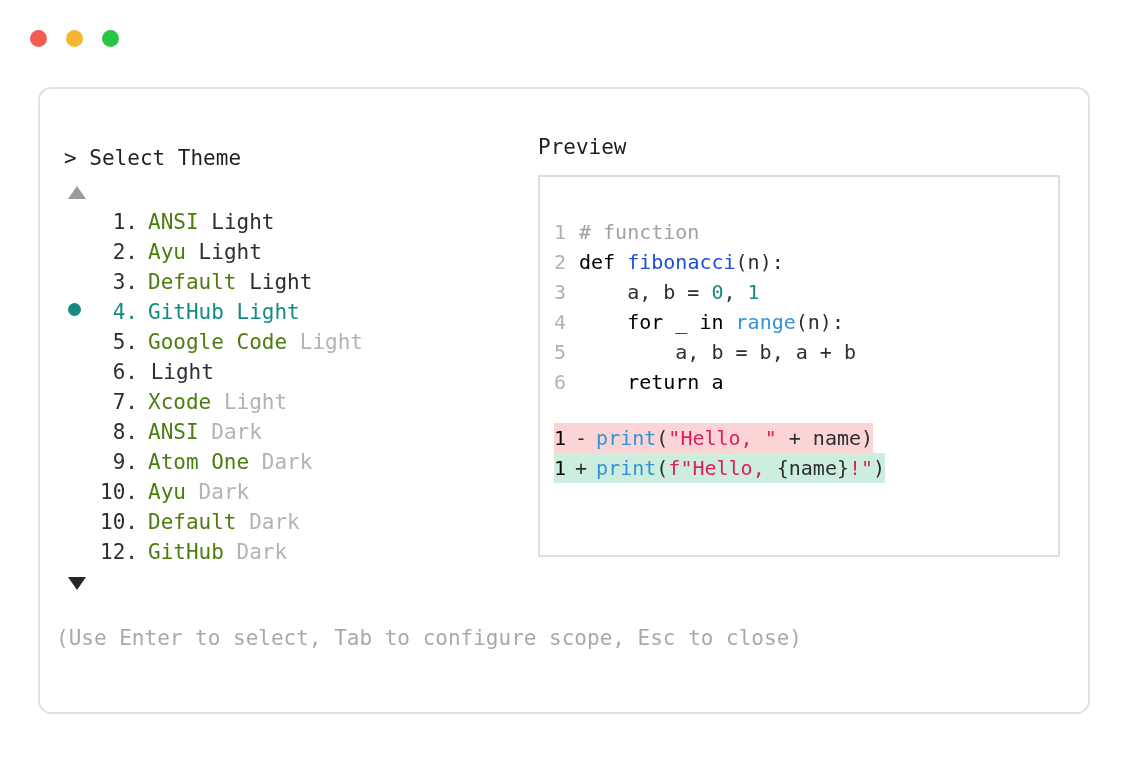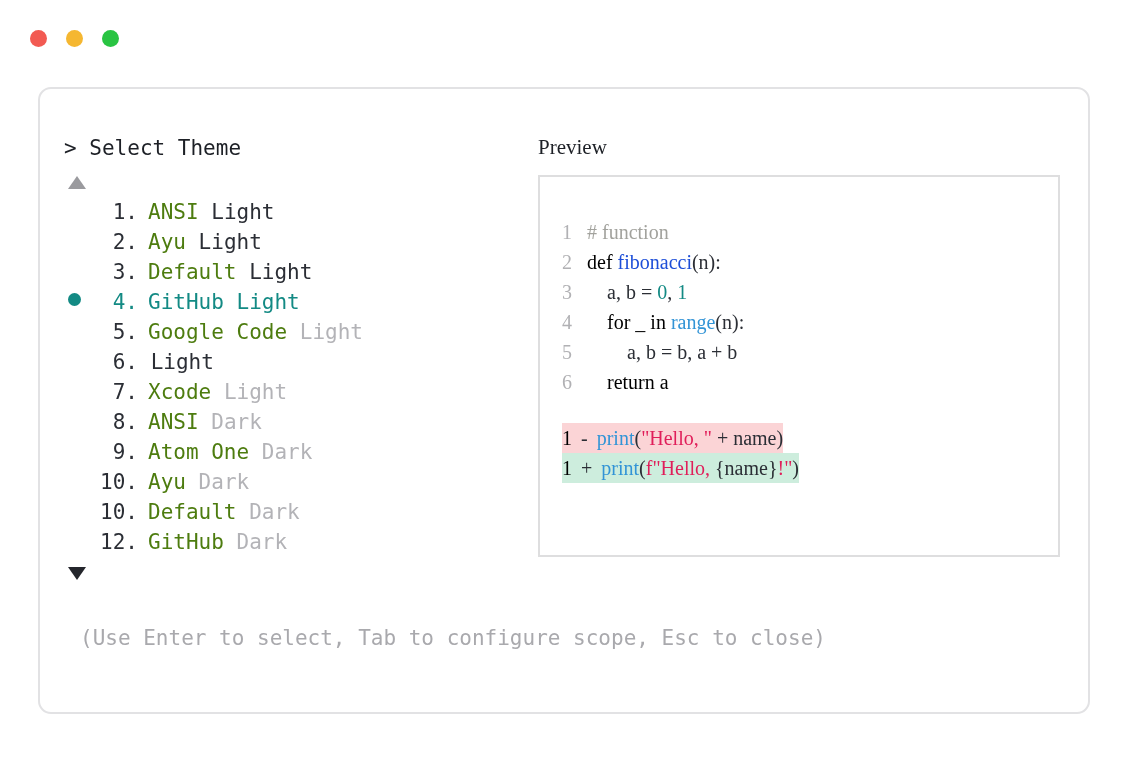--- a/index.html
+++ b/index.html
@@ -40,30 +40,29 @@
 
   
   .cols {
     position: absolute;
     left: 0; top: 0; right: 0; bottom: 0;
   }
 
   .left-col {
     position: absolute;
     left: 24px;
-    top: 45px;
+    top: 55px;
     width: 470px;
   }
 
   .right-col {
     position: absolute;
     left: 498px;
     top: 44px;
     width: 530px;
-    font-family: Liberation Serif, serif;
   }
 
   .section-title {
     font-size: 21px;
     line-height: 28px;
     color: #1d2026;
     letter-spacing: 0px;
     white-space: pre;
   }
 
@@ -133,21 +132,20 @@
     height: 382px;
     border: 2px solid #dededf;
     background: #ffffff;
     padding: 40px 0 0 0;
   }
 
   .code {
     font-size: 20px;
     line-height: 30px;
     white-space: pre;
-    padding-left: 8px;
   }
   .code-line { display: block; padding-left: 14px; }
   .code-line .ln {
     display: inline-block;
     width: 16px;
     color: #b1b1b4;
   }
   .gutter-gap { display: inline-block; width: 9px; }
 
   .tok-comment { color: #a2a29d; }
@@ -161,21 +159,21 @@
   .diff-block { margin-top: 26px; }
   .diff-line { display: block; padding-left: 14px; }
   .diff-line .hl { display: inline-block; }
   .diff-del .hl { background: #fbd4d6; }
   .diff-add .hl { background: #cdeddd; }
   .diff-sign { color: #2b2e35; }
 
   
   .footer-hint {
     position: absolute;
-    left: 40px;
+    left: 16px;
     bottom: 60px;
     font-size: 21px;
     line-height: 28px;
     color: #a9a9ad;
     white-space: pre;
   }
 </style>
 </head>
 <body>
 

